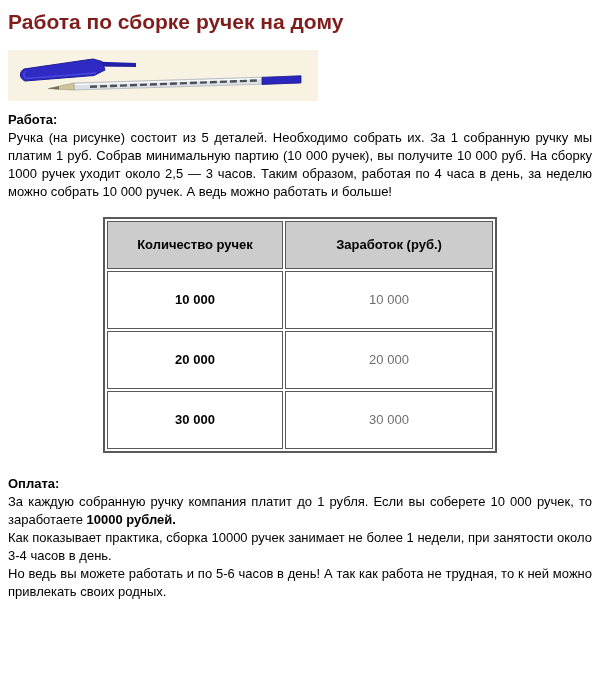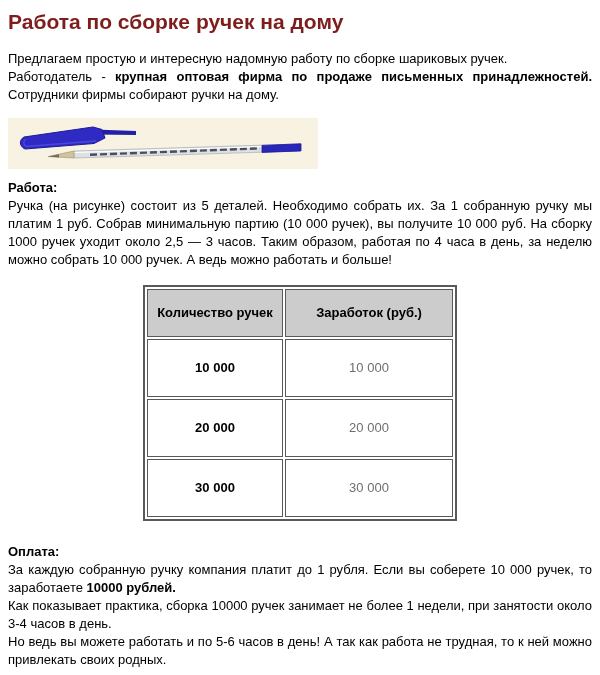--- a/index.html
+++ b/index.html
@@ -43,45 +43,39 @@
   table.earnings-table th,
   table.earnings-table td {
     border: 1px solid #595959;
     text-align: center;
     vertical-align: middle;
   }
   table.earnings-table th {
     background: #cccccc;
     font-weight: bold;
     font-size: 13px;
-    padding: 4px 8px;
+    padding: 4px 28px;
     height: 38px;
   }
   table.earnings-table th.col-qty { width: 118px; }
   table.earnings-table th.col-earn { width: 150px; }
   table.earnings-table td {
     padding: 18px 10px;
     height: 20px;
   }
   table.earnings-table td.qty { font-weight: bold; color: #000000; }
   table.earnings-table td.earn { color: #6e6e6e; }
 </style>
 </head>
 <body>
 
 <div class="page">
 
   <h1 class="page-title">Работа по сборке ручек на дому</h1>
 
-  <p class="block">
-    <span>Предлагаем простую и интересную надомную работу по сборке шариковых ручек.</span><br>
-    <span>Работодатель -</span>
-    <b>крупная оптовая фирма по продаже письменных принадлежностей.</b>
-    <span>Сотрудники фирмы собирают ручки на дому.</span>
-  </p>
 
   <div class="pen-photo">
     <svg width="310" height="51" viewBox="0 0 310 51" xmlns="http://www.w3.org/2000/svg">
       <rect x="0" y="0" width="310" height="51" fill="#f7f2e2"></rect>
 
       <path d="M66 33 L292 26 L292 33 L66 40 Z" fill="#dde1e6" stroke="#a8adb5" stroke-width="0.7"></path>
       <path d="M66 34.5 L292 27.5" stroke="#ffffff" stroke-width="1.2" fill="none"></path>
       <path d="M82 36.8 L252 30.4" stroke="#4a4f57" stroke-width="2.4" stroke-dasharray="7 3" fill="none"></path>
 
       <path d="M40 38.6 L66 33 L66 40 Z" fill="#cfc49b" stroke="#9a9070" stroke-width="0.6"></path>

